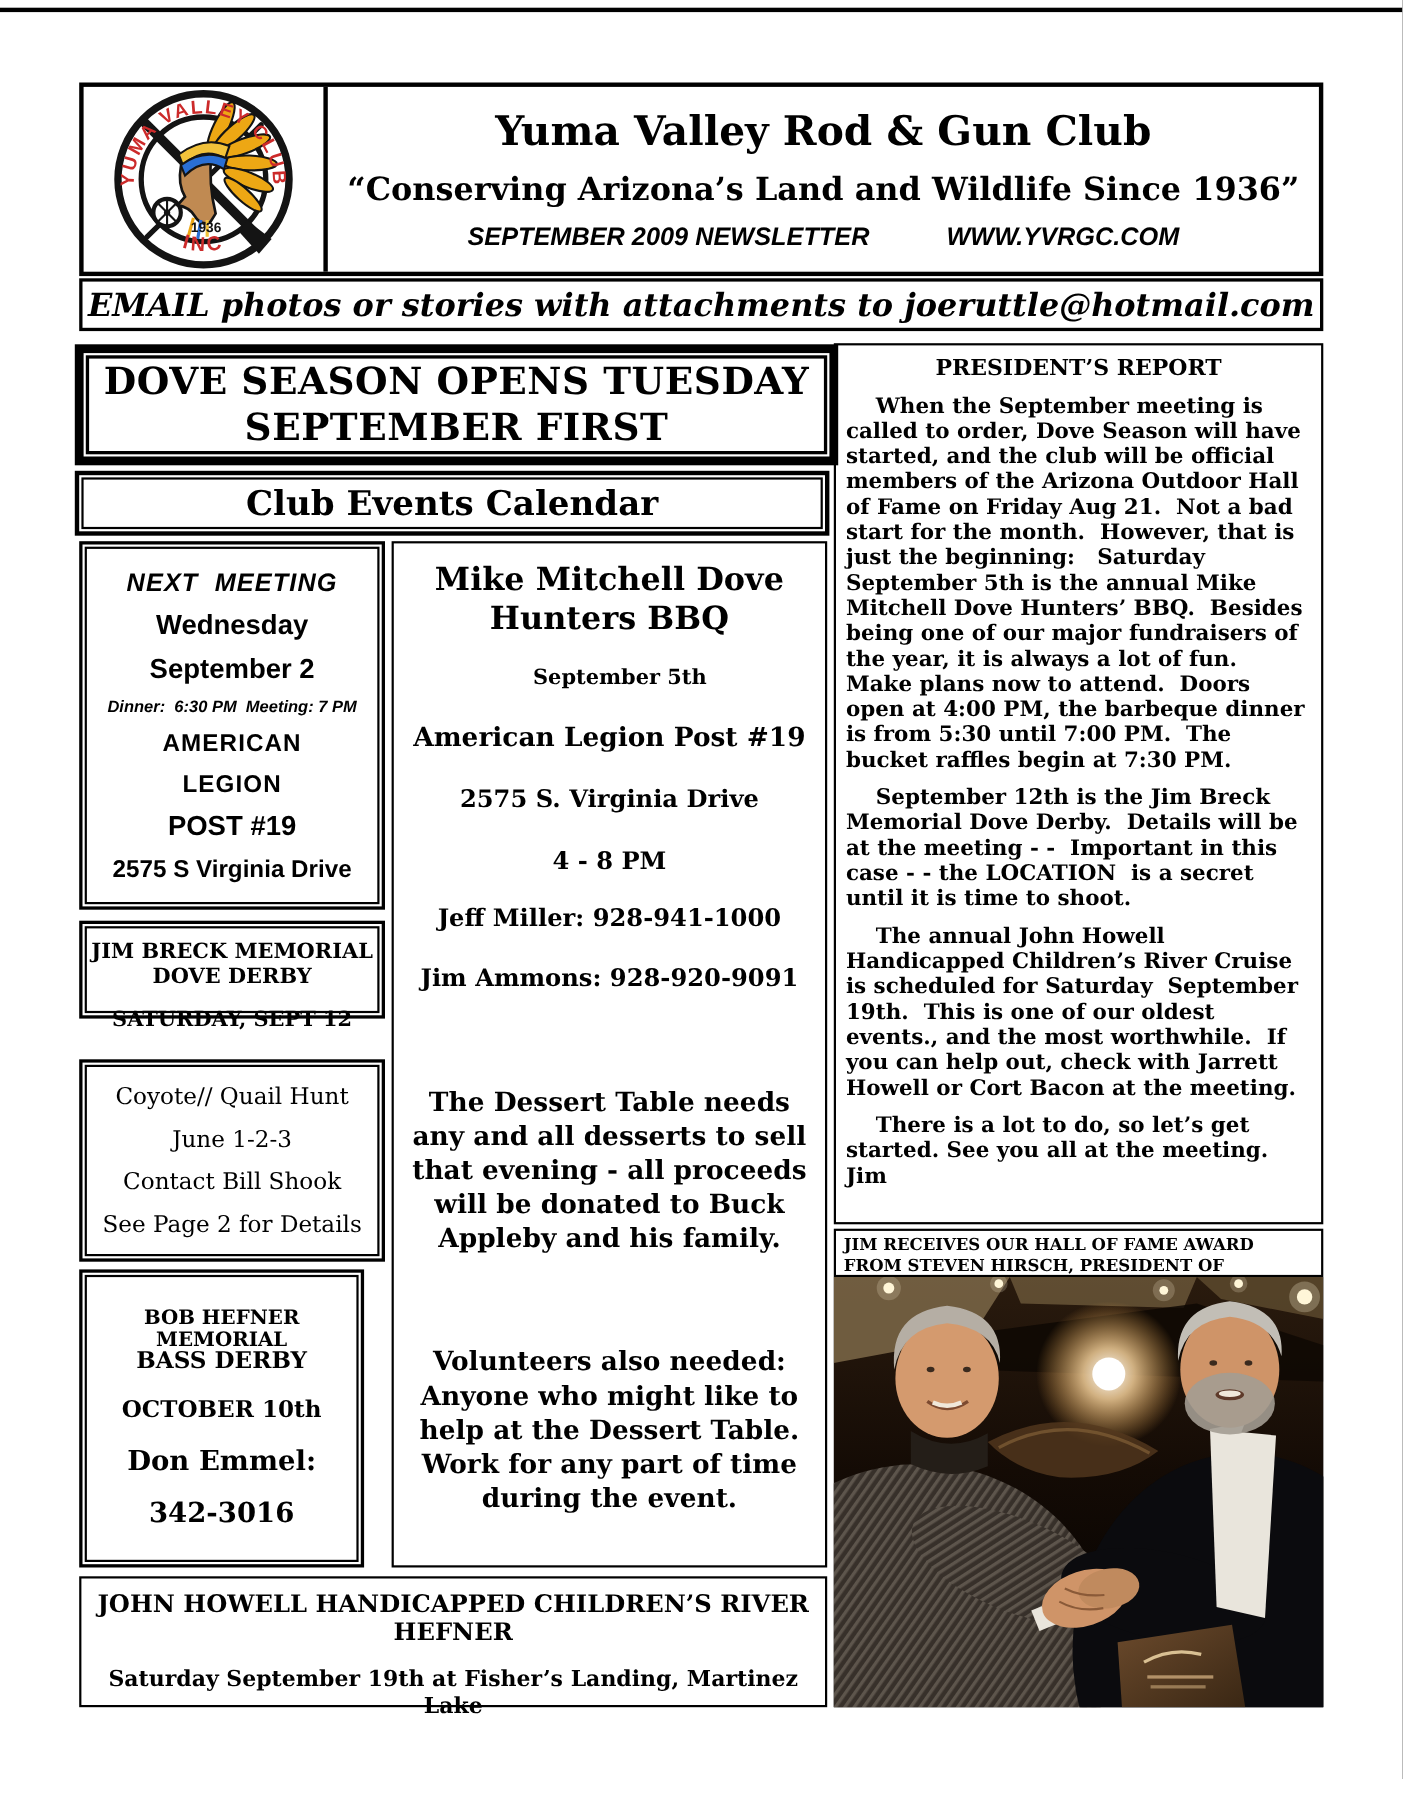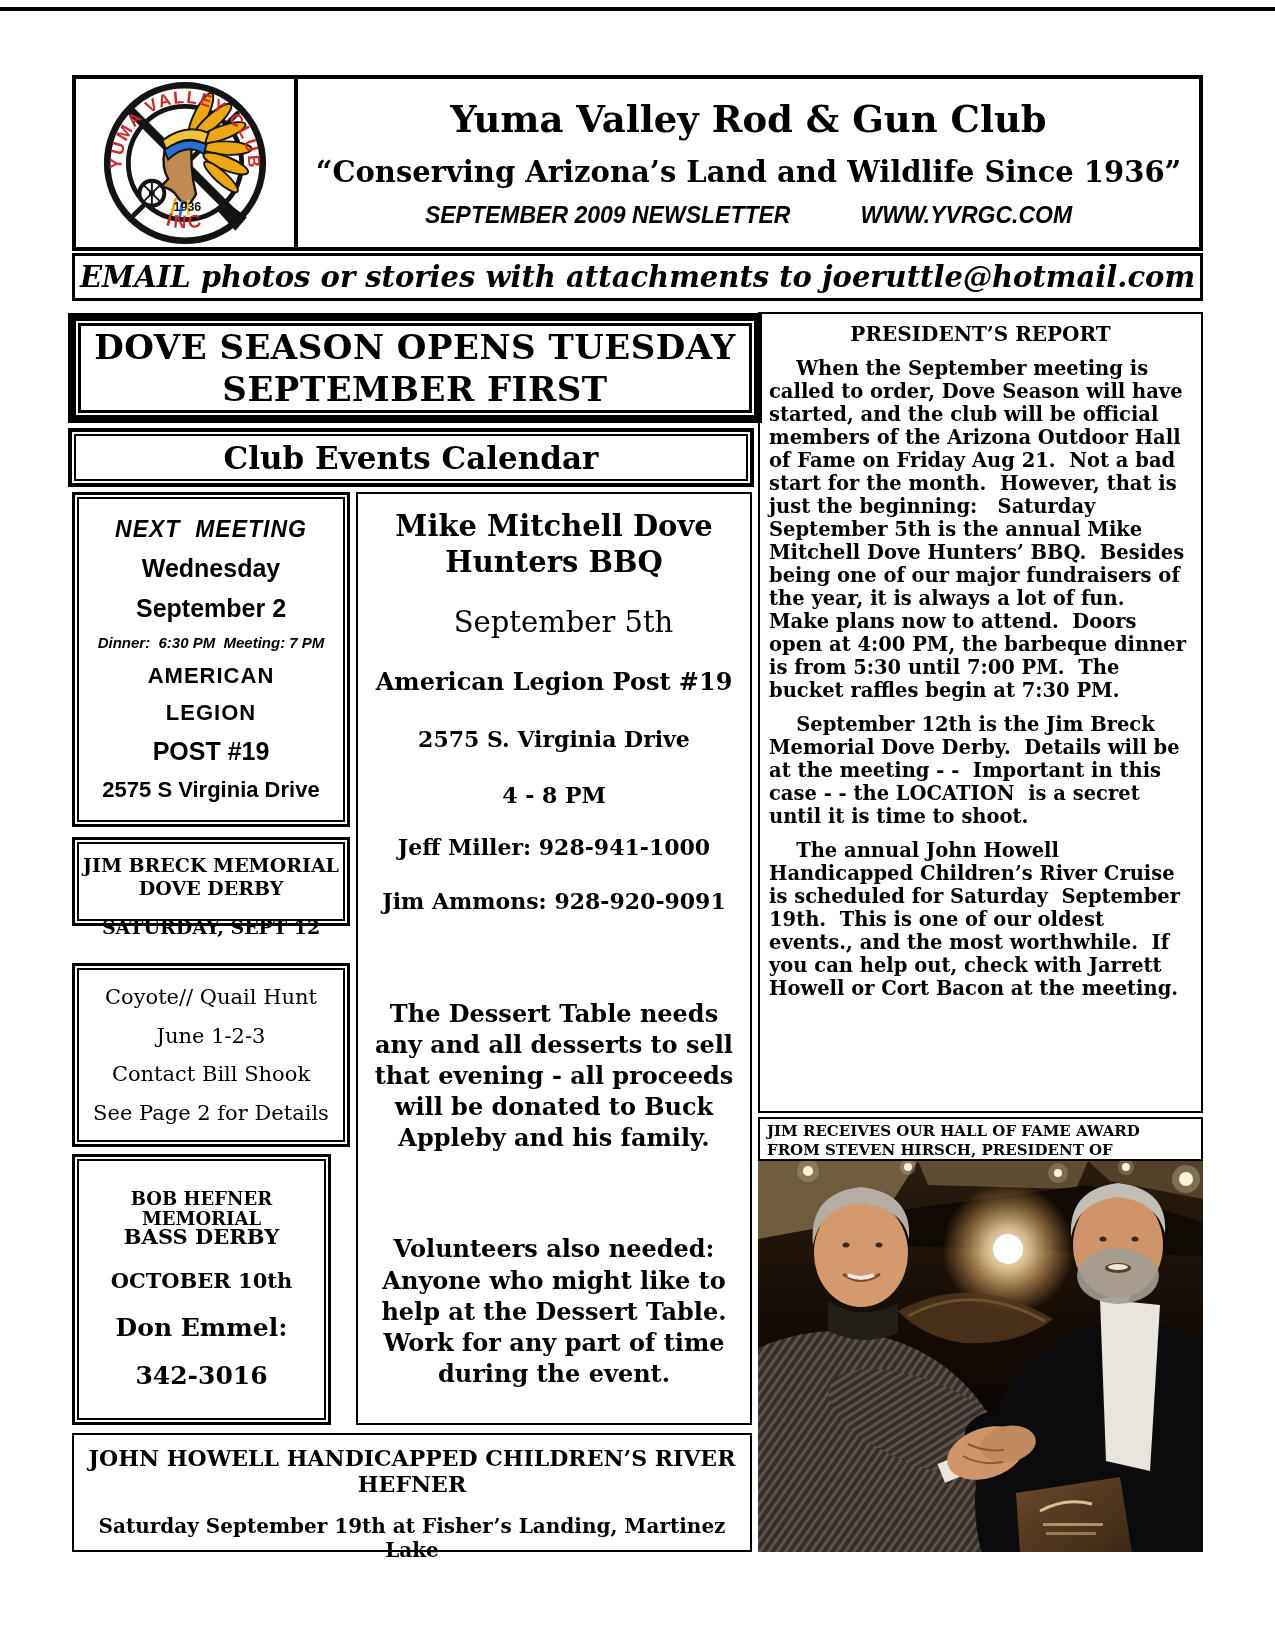--- a/index.html
+++ b/index.html
@@ -56,21 +56,21 @@
   .bh-content { position:absolute; inset:4px; padding:8px 2px; justify-content:space-evenly; }
   .bh-t1 { font-size:18px; font-weight:bold; line-height:1.15; }
   .bh-t2 { font-size:21px; font-weight:bold; margin-top:-6px; }
   .bh-date { font-size:21px; font-weight:bold; }
   .bh-name { font-size:25px; font-weight:bold; }
   .bh-phone { font-size:25px; font-weight:bold; }
 
   
   .bbq-box { left:356px; top:492px; width:396px; height:933px; border:2px solid #000; padding:14px 10px; }
   .bbq-title { font-size:29px; font-weight:bold; line-height:1.25; }
-  .bbq-date { font-size:29px; font-weight:normal; margin-top:24px;margin-left:19px; }
+  .bbq-date { font-size:19px; font-weight:bold; margin-top:24px;margin-left:19px; }
   .bbq-venue { font-size:24px; font-weight:bold; margin-top:28px; }
   .bbq-addr { font-size:22px; font-weight:bold; margin-top:30px; }
   .bbq-hours { font-size:22px; font-weight:bold; margin-top:30px; }
   .bbq-dinner { font-size:26px; font-weight:bold; margin-top:30px; }
   .bbq-c1 { font-size:22px; font-weight:bold; margin-top:26px; }
   .bbq-c2 { font-size:22px; font-weight:bold; margin-top:28px; }
   .bbq-dessert { font-size:24px; font-weight:bold; margin-top:84px; line-height:1.3; }
   .bbq-vol { font-size:24px; font-weight:bold; margin-top:80px; line-height:1.3; }
 
   
@@ -225,20 +225,21 @@
     <div class="bbq-c2">Jim Ammons: 928-920-9091</div>
     <div class="bbq-dessert">The Dessert Table needs any and all desserts to sell that evening - all proceeds will be donated to Buck Appleby and his family.</div>
     <div class="bbq-vol">Volunteers also needed: Anyone who might like to help at the Dessert Table. Work for any part of time during the event.</div>
   </div>
 
   <div class="abs pres-box">
     <div class="pres-h">PRESIDENT’S REPORT</div>
     <p class="pres-p ws-pre">    When the September meeting is called to order, Dove Season will have started, and the club will be official members of the Arizona Outdoor Hall of Fame on Friday Aug 21.  Not a bad start for the month.  However, that is just the beginning:   Saturday September 5th is the annual Mike Mitchell Dove Hunters’ BBQ.  Besides being one of our major fundraisers of the year, it is always a lot of fun.  Make plans now to attend.  Doors open at 4:00 PM, the barbeque dinner is from 5:30 until 7:00 PM.  The bucket raffles begin at 7:30 PM.</p>
     <p class="pres-p ws-pre">    September 12th is the Jim Breck Memorial Dove Derby.  Details will be at the meeting - -  Important in this case - - the LOCATION  is a secret until it is time to shoot.</p>
     <p class="pres-p ws-pre">    The annual John Howell Handicapped Children’s River Cruise is scheduled for Saturday  September 19th.  This is one of our oldest events., and the most worthwhile.  If you can help out, check with Jarrett Howell or Cort Bacon at the meeting.</p>
+    <p class="pres-p ws-pre">    There is a lot to do, so let’s get started. See you all at the meeting.             Jim</p>
   </div>
 
   <div class="abs cap-box">
     <span>JIM RECEIVES OUR HALL OF FAME AWARD FROM STEVEN HIRSCH, PRESIDENT OF WILDLIFE FOR TOMORROW.</span>
   </div>
 
   <div class="abs photo-box">
     <svg width="445" height="391" viewBox="0 0 445 391">
       <defs>
         <linearGradient id="bgph" x1="0" y1="0" x2="0" y2="1">

